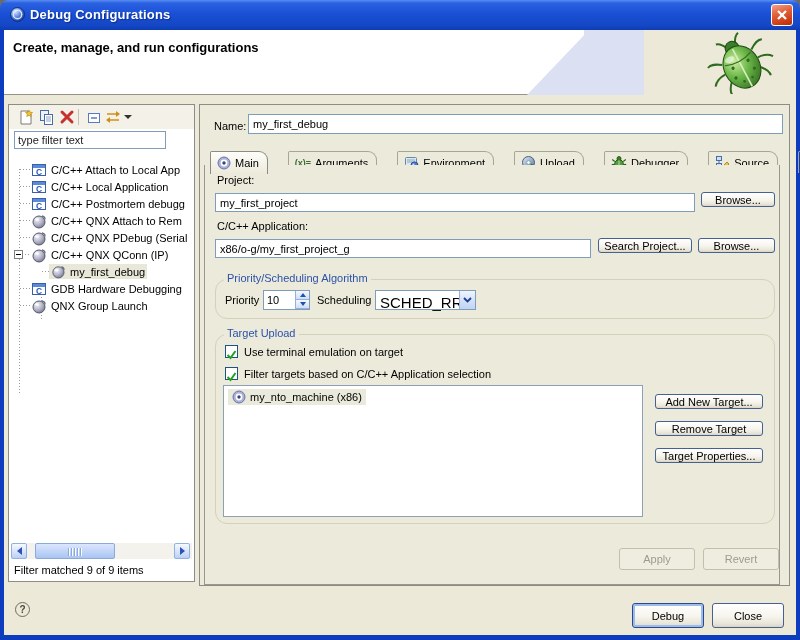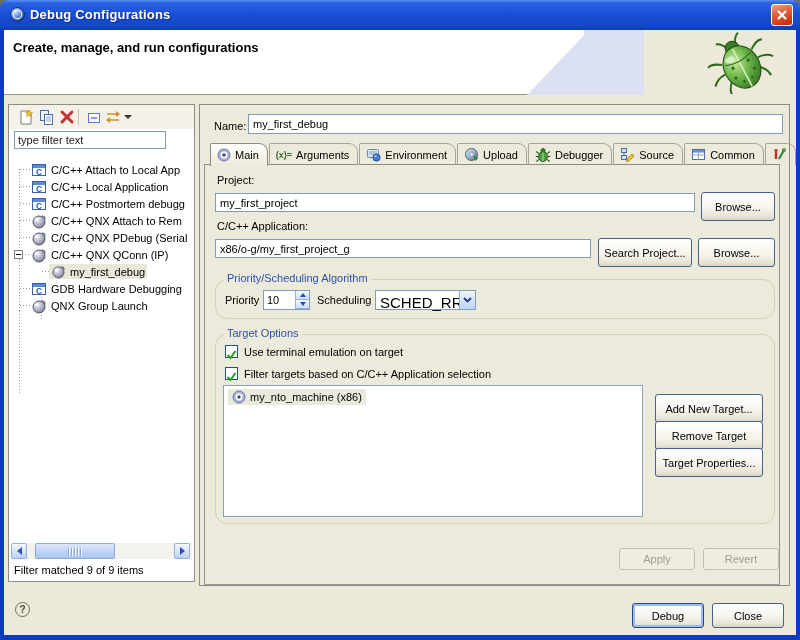--- a/index.html
+++ b/index.html
@@ -66,33 +66,33 @@
   .tri-l { width:0; height:0; border-top:4px solid transparent; border-bottom:4px solid transparent; border-right:5px solid #2a52b8; }
   .tri-r { width:0; height:0; border-top:4px solid transparent; border-bottom:4px solid transparent; border-left:5px solid #2a52b8; }
   .lp-status { position:absolute; left:5px; top:459px; font-size:11px; color:#000; }
 
   
   .name-label { position:absolute; left:14px; top:15px; font-size:11px; color:#000; }
   .name-input { position:absolute; left:48px; top:9px; width:535px; height:20px; border:1px solid #7f9db9;
     font-family:"Liberation Sans",sans-serif; font-size:11px; padding:0 4px; color:#000; background:#fff; }
 
   .tabfolder { position:absolute; left:4px; top:38px; width:576px; height:442px; }
-  .tabs-row { position:absolute; left:0; top:0; width:576px; height:22px; border-bottom:1px solid #8e8c80;
-    display:flex; padding-left:6px; gap:1px; }
+  .tabs-row { position:absolute; left:0; top:8px; width:576px; height:22px; border-bottom:1px solid #8e8c80;
+    display:flex; padding-left:6px; gap:20px; }
   .tab { height:22px; display:flex; align-items:center; gap:4px; padding:0 8px 0 6px; font-size:11px; color:#000;
     border:1px solid #a8a594; border-bottom:none; border-radius:2px 9px 0 0; cursor:pointer; background:transparent; }
   .tab.selected { background:linear-gradient(180deg,#fefefa 0%,#f2f0e4 70%,#eceadb 100%);
     border-color:#8e8c80; position:relative; z-index:2; margin-bottom:-1px; height:23px; }
   .tabbody { position:absolute; left:0; top:22px; width:576px; height:420px; border:1px solid #9a988c; border-top:none;
     background:#eceadb; }
 
   .flabel { position:absolute; font-size:11px; color:#000; }
   .xp-input { position:absolute; border:1px solid #7f9db9; background:#fff; font-family:"Liberation Sans",sans-serif;
     font-size:11px; padding:0 4px; color:#000; height:19px; }
-  .xp-btn { position:absolute; height:29px; border:1px solid #44618f; border-radius:3px;
+  .xp-btn { position:absolute; height:15px; border:1px solid #44618f; border-radius:3px;
     background:linear-gradient(180deg,#ffffff 0%,#f6f4ec 55%,#e9e5d8 85%,#d9d3c2 100%);
     font-family:"Liberation Sans",sans-serif; font-size:11px; color:#000; cursor:pointer; }
   .xp-btn.disabled { border-color:#c3bfae; background:#efede0; color:#9e9b8e; cursor:default; }
   .xp-btn.default { box-shadow:inset 0 0 0 2px #9cbcec; border-color:#29498c; }
 
   .groupbox { position:absolute; border:1px solid #d4d0ba; border-radius:12px; }
   .legend { position:absolute; top:-8px; left:8px; background:#eceadb; padding:0 3px; font-size:11px; color:#2b52a8; }
 
   .spinner { position:absolute; width:47px; height:20px; border:1px solid #7f9db9; background:#fff; }
   .spinner .val { position:absolute; left:3px; top:3px; font-size:11px; }
@@ -451,21 +451,21 @@
           <span class="val">SCHED_RR</span>
           <div class="combo-btn">
             <svg width="9" height="6">
               <path d="M1 1 L4.5 4.5 L8 1" fill="none" stroke="#1c3f94" stroke-width="1.8"></path>
             </svg>
           </div>
         </div>
       </div>
 
       <div class="groupbox" style="left:11px; top:191px; width:560px; height:190px;">
-        <span class="legend">Target Options</span>
+        <span class="legend">Target Upload</span>
 
         <div class="checkbox" style="left:9px; top:10px;">
           <svg width="11" height="11">
             <polyline points="1.5,6 4.5,9 9.5,2" fill="none" stroke="#1fa11f" stroke-width="2"></polyline>
           </svg>
         </div>
         <span class="cb-label" style="left:28px; top:11px;">Use terminal emulation on target</span>
 
         <div class="checkbox" style="left:9px; top:32px;">
           <svg width="11" height="11">

